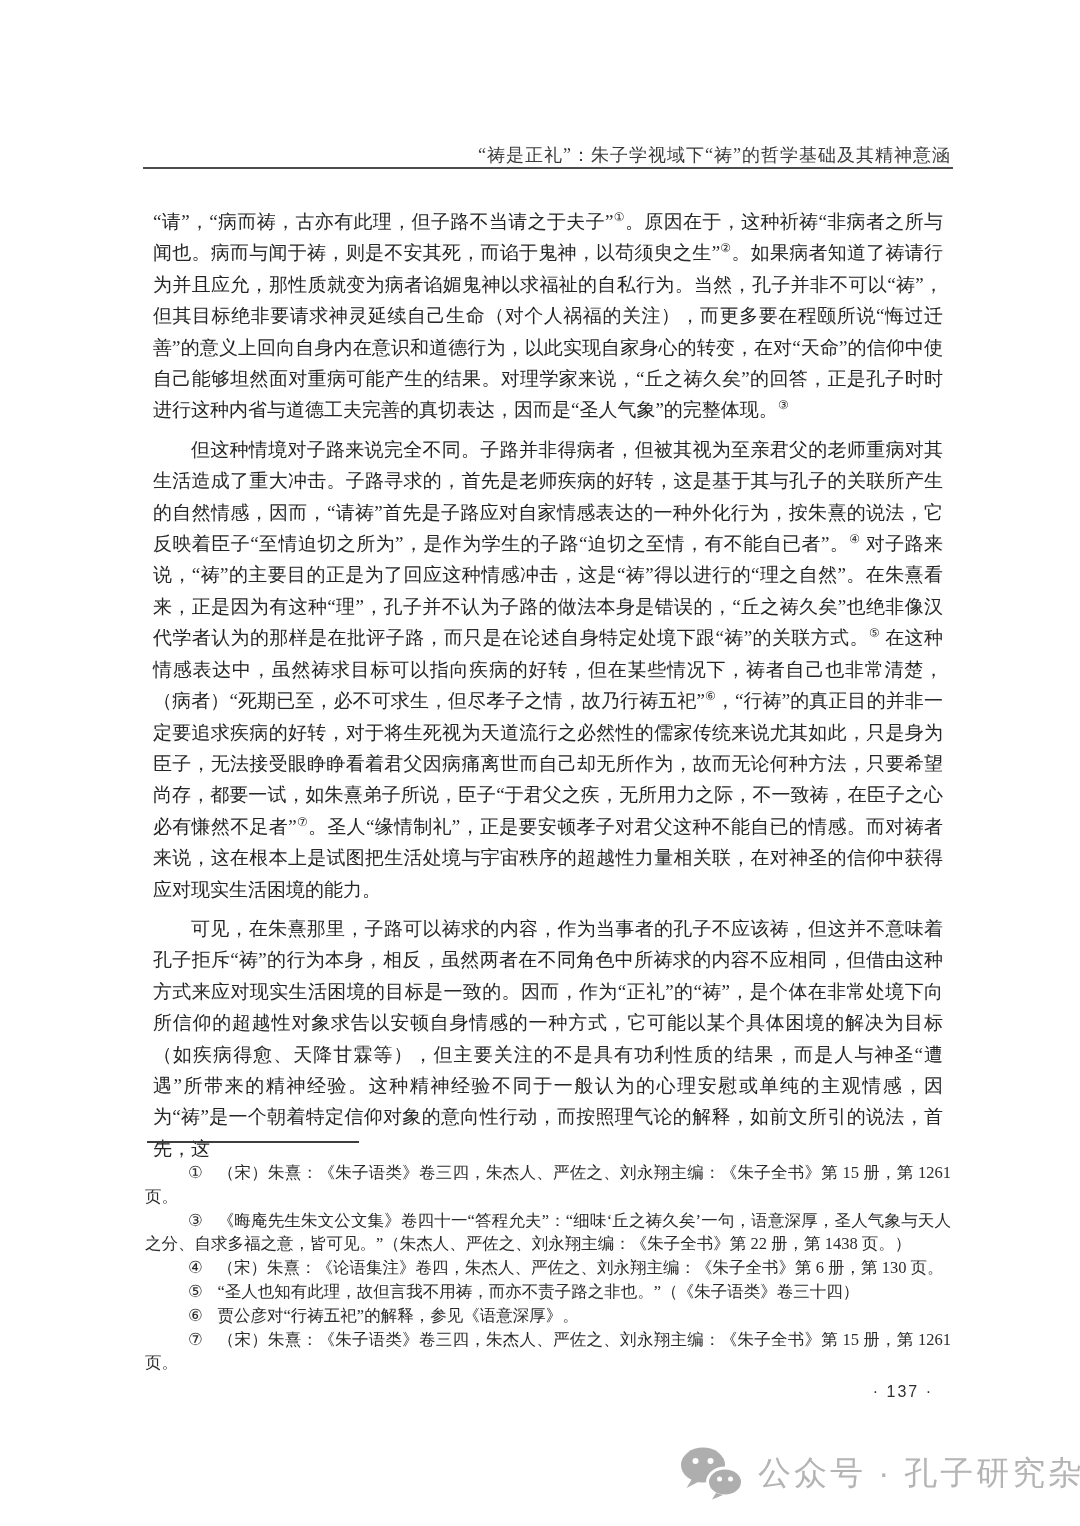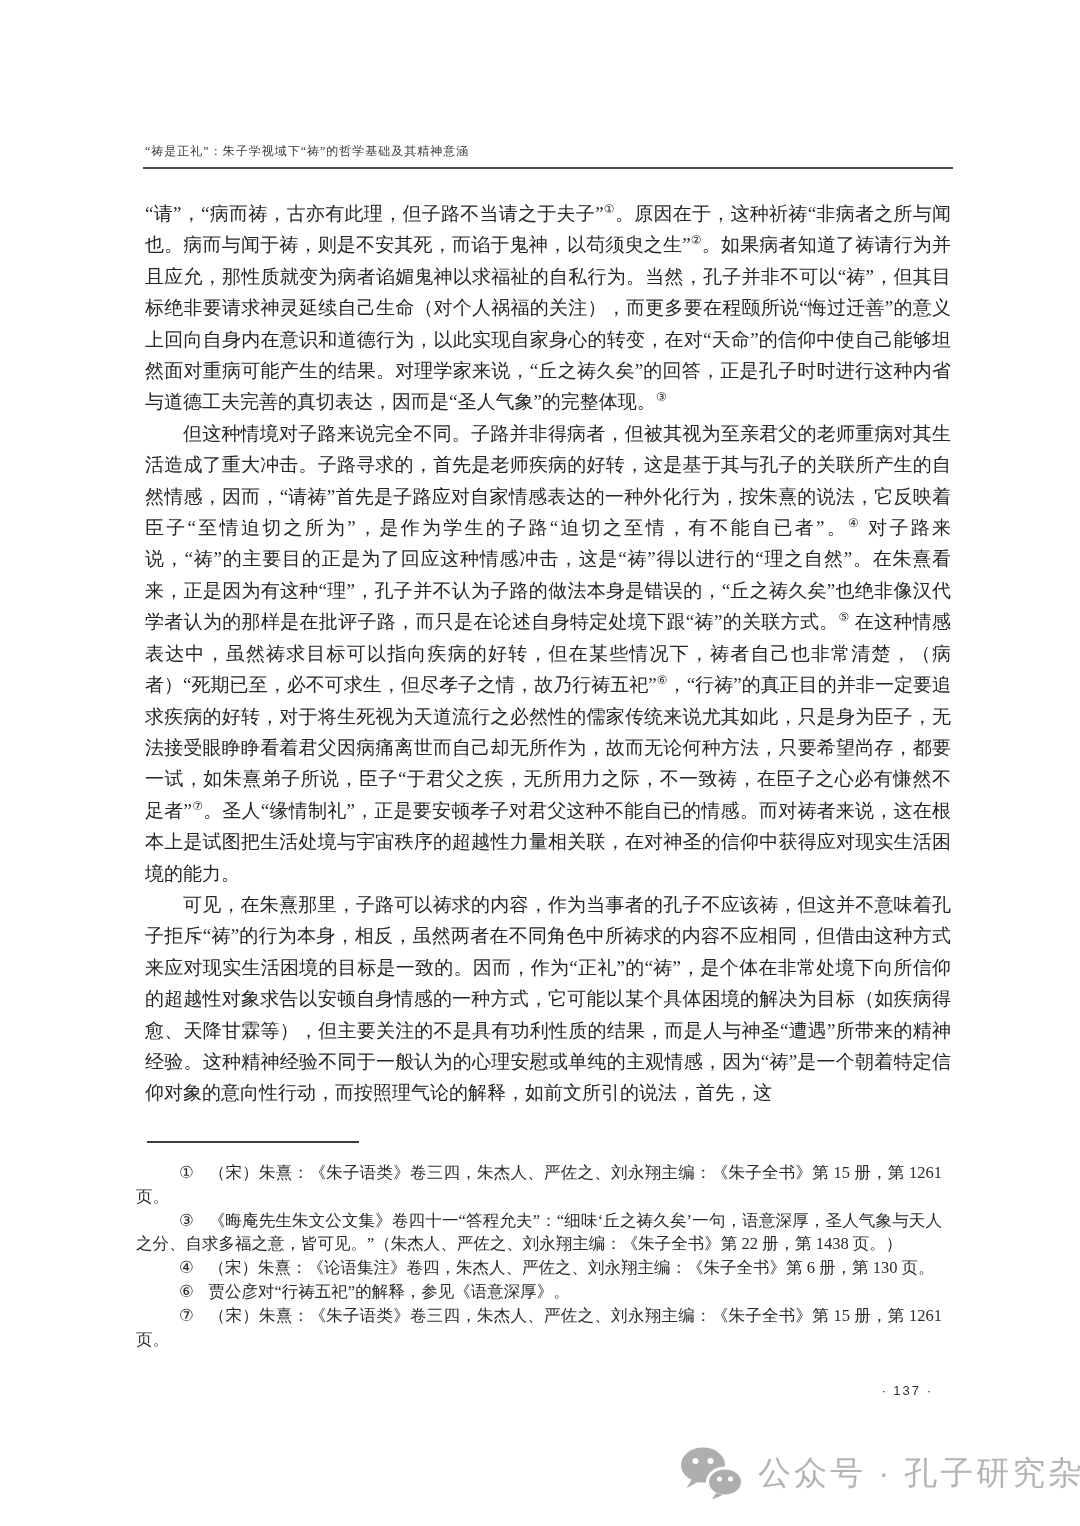--- a/index.html
+++ b/index.html
@@ -10,21 +10,22 @@
     background: #ffffff;
     overflow: hidden;
     font-family: "Liberation Serif", "DejaVu Serif", serif;
     color: #262626;
   }
   .running-title {
     position: absolute;
     top: 143px;
     left: 145px;
     width: 806px;
-    font-size: 12px;
+    text-align: right;
+    font-size: 18px;
     letter-spacing: 1px;
     color: #3a3a3a;
     white-space: nowrap;
   }
   .header-rule {
     position: absolute;
     top: 167px;
     left: 143px;
     width: 810px;
     height: 2px;
@@ -33,56 +34,56 @@
   .body-text {
     position: absolute;
     top: 198px;
     left: 145px;
     width: 806px;
     font-size: 19px;
     line-height: 31.4px;
     text-align: justify;
     text-justify: inter-character;
   }
-  .body-par { margin: 0; }
+  .body-par { margin: 8px; }
   .body-par.indent { text-indent: 2em; }
   sup.fn-ref {
     font-size: 12px;
     line-height: 0;
     vertical-align: super;
   }
   .fn-sep {
     position: absolute;
     top: 1141px;
     left: 147px;
     width: 212px;
     height: 2px;
     background: #3d3d3d;
   }
   .footnotes {
     position: absolute;
     top: 1161px;
-    left: 136px;
+    left: 145px;
     width: 806px;
     font-size: 16.5px;
     line-height: 23.8px;
     text-align: justify;
     text-justify: inter-character;
     color: #2b2b2b;
     font-family: Liberation Serif, serif;
   }
   .footnote { margin: 0; text-indent: 2.6em; }
   .fn-marker { margin-right: 0.9em; }
   .page-number {
     position: absolute;
     top: 1383px;
     left: 145px;
     width: 788px;
     text-align: right;
-    font-size: 13px;
+    font-size: 16px;
     letter-spacing: 2px;
     color: #2e2e2e;
     font-family: "Liberation Sans", "DejaVu Sans", sans-serif;
   }
   .watermark {
     position: absolute;
     top: 1446px;
     left: 680px;
     display: flex;
     align-items: center;
@@ -116,20 +117,23 @@
     <p class="footnote">
       <span class="fn-marker">①</span><span class="fn-text">（宋）朱熹：《朱子语类》卷三四，朱杰人、严佐之、刘永翔主编：《朱子全书》第 15 册，第 1261 页。</span>
     </p>
     <p class="footnote">
       <span class="fn-marker">③</span><span class="fn-text">《晦庵先生朱文公文集》卷四十一“答程允夫”：“细味‘丘之祷久矣’一句，语意深厚，圣人气象与天人之分、自求多福之意，皆可见。”（朱杰人、严佐之、刘永翔主编：《朱子全书》第 22 册，第 1438 页。）</span>
     </p>
     <p class="footnote">
       <span class="fn-marker">④</span><span class="fn-text">（宋）朱熹：《论语集注》卷四，朱杰人、严佐之、刘永翔主编：《朱子全书》第 6 册，第 130 页。</span>
     </p>
     <p class="footnote">
+      <span class="fn-marker">⑤</span><span class="fn-text">“圣人也知有此理，故但言我不用祷，而亦不责子路之非也。”（《朱子语类》卷三十四）</span>
+    </p>
+    <p class="footnote">
       <span class="fn-marker">⑥</span><span class="fn-text">贾公彦对“行祷五祀”的解释，参见《语意深厚》。</span>
     </p>
     <p class="footnote">
       <span class="fn-marker">⑦</span><span class="fn-text">（宋）朱熹：《朱子语类》卷三四，朱杰人、严佐之、刘永翔主编：《朱子全书》第 15 册，第 1261 页。</span>
     </p>
   </div>
 
   <div class="page-number">· 137 ·</div>
 
   <div class="watermark">

